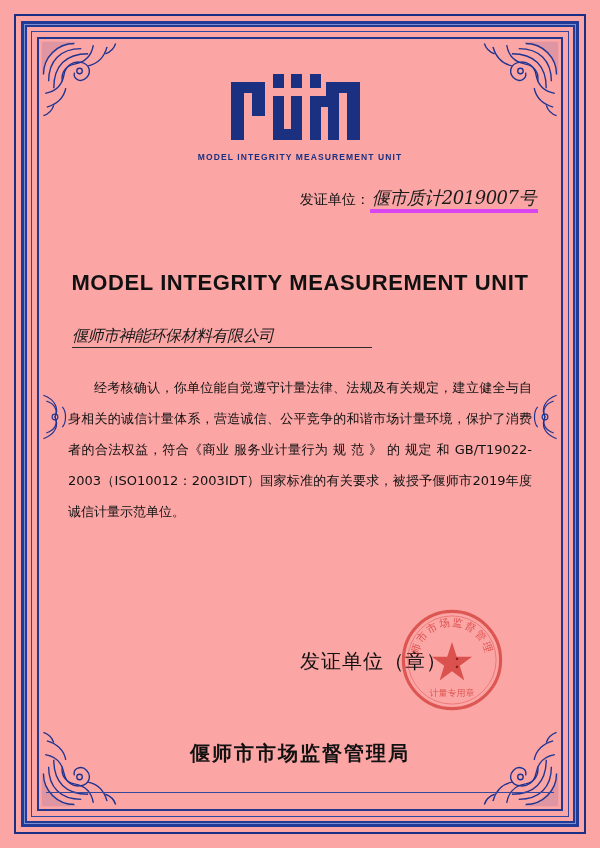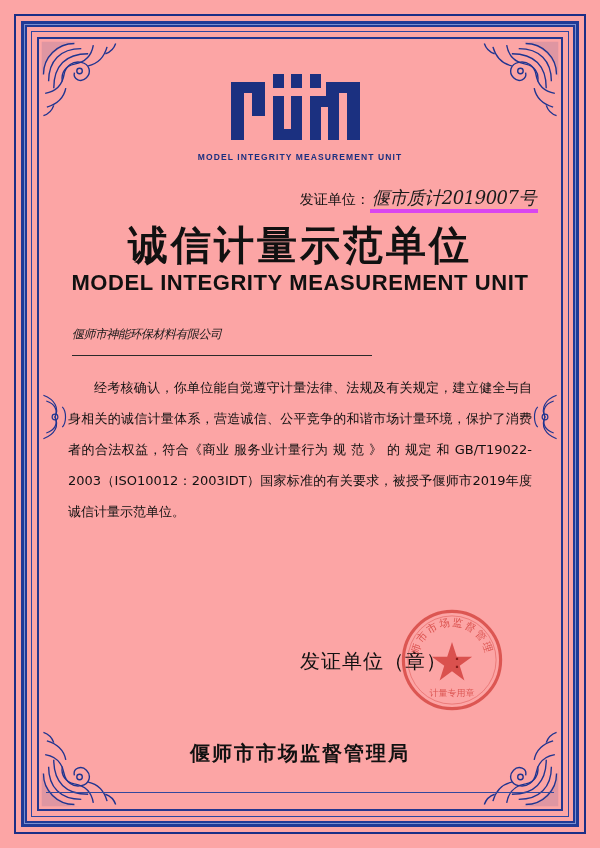--- a/index.html
+++ b/index.html
@@ -149,24 +149,24 @@
   }
 
   
   .recipient {
     position: absolute;
     left: 72px;
     top: 326px;
     width: 300px;
     font-family: "DejaVu Serif", serif;
     font-style: italic;
-    font-size: 12px;
+    font-size: 16px;
     color: #1a1a1a;
     border-bottom: 1px solid #2a2a2a;
-    padding-bottom: 12px;
+    padding-bottom: 0;
     letter-spacing: -0.5px;
   }
 
   
   .body-text {
     position: absolute;
     left: 68px;
     right: 68px;
     top: 372px;
     font-size: 13px;
@@ -329,21 +329,20 @@
         <rect x="85" y="2" width="11" height="14"></rect>
       </svg>
     </div>
     <div class="logo-sub">MODEL INTEGRITY MEASUREMENT UNIT</div>
   </div>
 
   <div class="cert-no">
     <span>发证单位：</span><span class="handwritten">偃市质计2019007号</span>
   </div>
 
-  <div class="title-cn">诚信计量示范单位</div>
   <div class="title-en">MODEL INTEGRITY MEASUREMENT UNIT</div>
 
   <div class="recipient">偃师市神能环保材料有限公司</div>
 
   <div class="body-text">
     <p>经考核确认，你单位能自觉遵守计量法律、法规及有关规定，建立健全与自身相关的诚信计量体系，营造诚信、公平竞争的和谐市场计量环境，保护了消费者的合法权益，符合《商业 服务业计量行为 规 范 》 的 规定 和 GB/T19022-2003（ISO10012：2003IDT）国家标准的有关要求，被授予偃师市2019年度诚信计量示范单位。</p>
   </div>
 
   <div class="issuer-line">发证单位（章）：</div>
 

